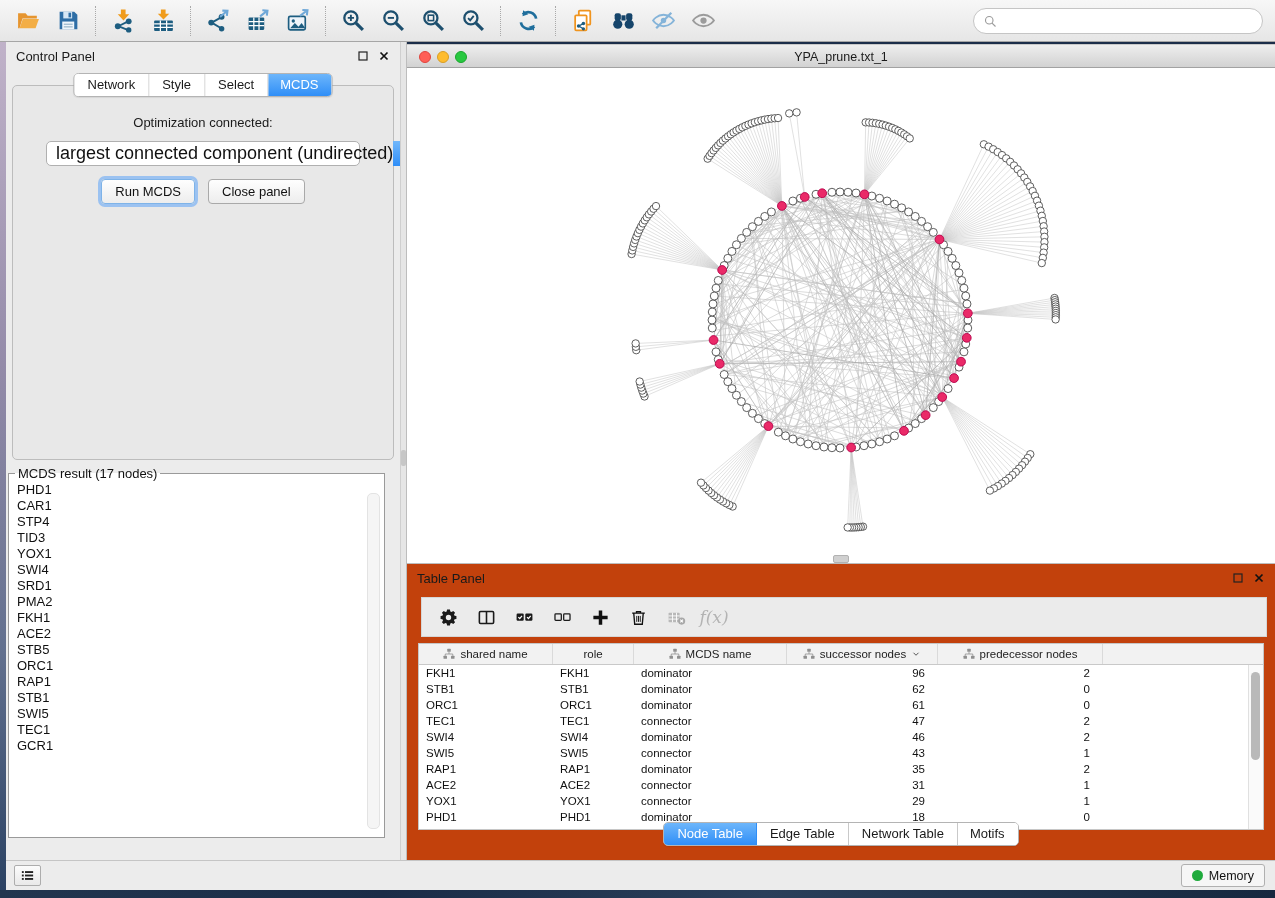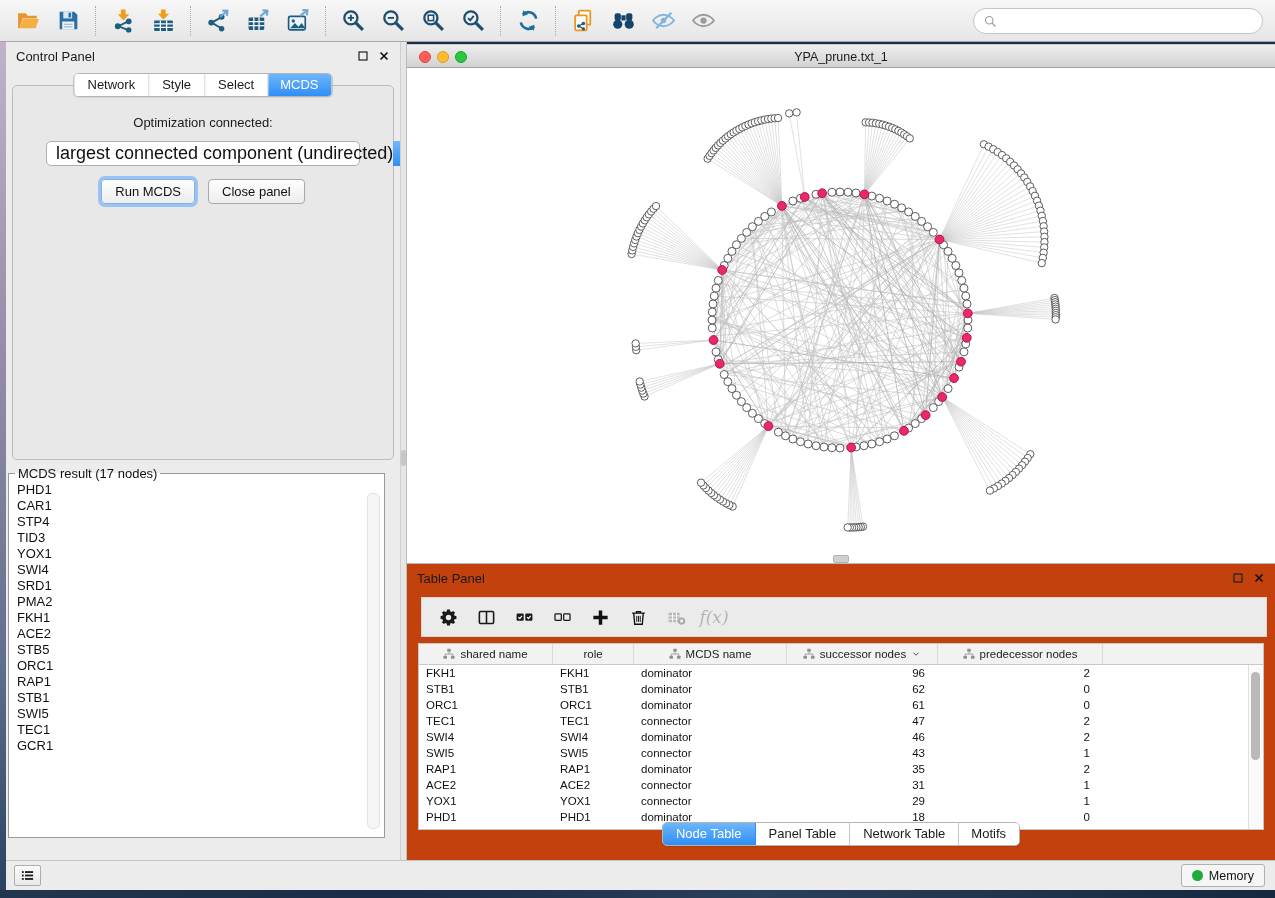--- a/index.html
+++ b/index.html
@@ -1170,21 +1170,21 @@
             <div class="td td-r" style="width: 165px;">0</div>
           </div>
         </div>
       <div id="table-scroll">
         <div id="table-thumb"></div>
       </div>
     </div>
     <div id="tp-tabs">
       <div class="seg-group" id="table-tabs">
           <div class="seg seg-active">Node Table</div>
-          <div class="seg">Panel Table</div>
+          <div class="seg">Edge Table</div>
           <div class="seg">Network Table</div>
           <div class="seg">Motifs</div>
         </div>
     </div>
   </div>
 
   <div id="status-bar">
     <div id="menu-btn">
       <svg viewBox="0 0 24 24">
         <g fill="#222">

